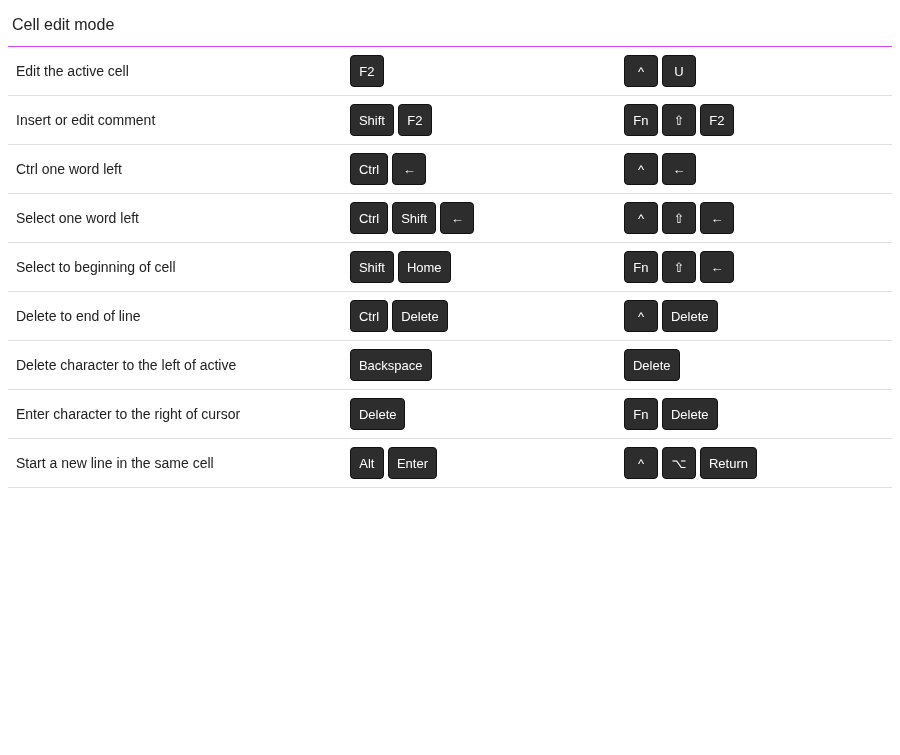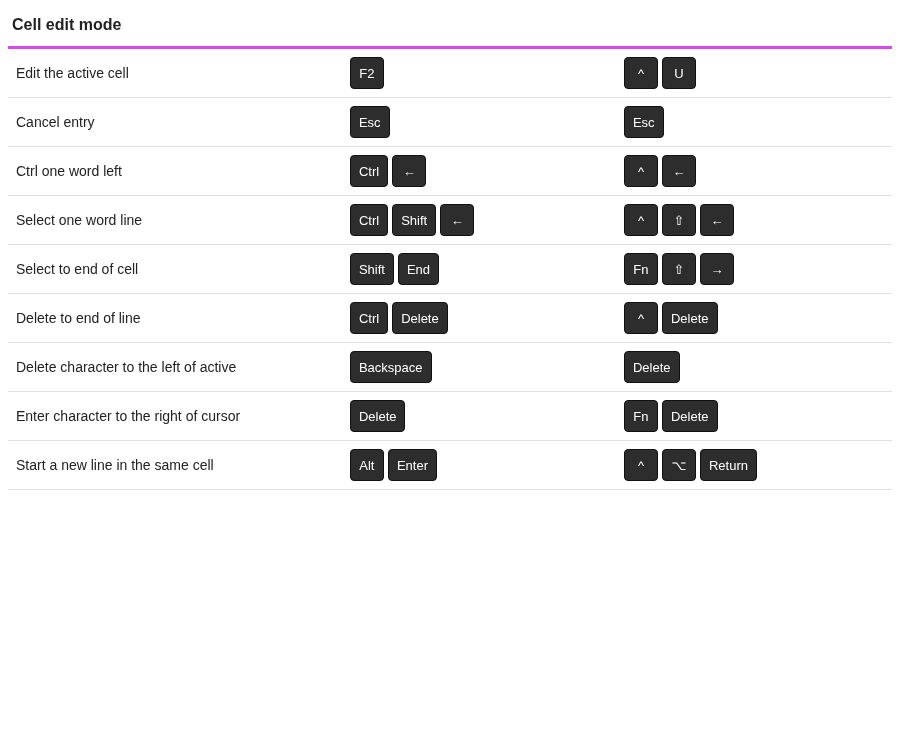--- a/index.html
+++ b/index.html
@@ -9,33 +9,33 @@
       background: #fff;
       color: #222;
       width: 900px;
       min-height: 755px;
     }
     .page-container {
       padding: 16px 8px 16px 8px;
     }
     .section-title {
       font-size: 16px;
-      font-weight: 700;
+      font-weight: 400;
       margin-bottom: 12px;
       padding-left: 4px;
     }
     table {
       width: 100%;
       border-collapse: collapse;
     }
     tr {
       border-bottom: 1px solid #e0e0e0;
     }
     tr:first-child {
-      border-top: 3px solid #d946ef;
+      border-top: 1px solid #d946ef;
     }
     td {
       padding: 8px 6px;
       vertical-align: middle;
     }
     td:first-child {
       width: 38%;
       padding-left: 8px;
     }
     td:nth-child(2) {
@@ -84,77 +84,80 @@
             </div>
           </td>
           <td>
             <div class="keys-group">
               <span class="key">^</span>
               <span class="key">U</span>
             </div>
           </td>
         </tr>
         <tr>
-          <td class="action-label">Cancel entry</td>
-          <td>
-            <div class="keys-group">
-              <span class="key">Esc</span>
-            </div>
-          </td>
-          <td>
-            <div class="keys-group">
-              <span class="key">Esc</span>
+          <td class="action-label">Insert or edit comment</td>
+          <td>
+            <div class="keys-group">
+              <span class="key">Shift</span>
+              <span class="key">F2</span>
+            </div>
+          </td>
+          <td>
+            <div class="keys-group">
+              <span class="key">Fn</span>
+              <span class="key">⇧</span>
+              <span class="key">F2</span>
             </div>
           </td>
         </tr>
         <tr>
           <td class="action-label">Ctrl one word left</td>
           <td>
             <div class="keys-group">
               <span class="key">Ctrl</span>
               <span class="key">←</span>
             </div>
           </td>
           <td>
             <div class="keys-group">
               <span class="key">^</span>
               <span class="key">←</span>
             </div>
           </td>
         </tr>
         <tr>
-          <td class="action-label">Select one word line</td>
+          <td class="action-label">Select one word left</td>
           <td>
             <div class="keys-group">
               <span class="key">Ctrl</span>
               <span class="key">Shift</span>
               <span class="key">←</span>
             </div>
           </td>
           <td>
             <div class="keys-group">
               <span class="key">^</span>
               <span class="key">⇧</span>
               <span class="key">←</span>
             </div>
           </td>
         </tr>
         <tr>
-          <td class="action-label">Select to end of cell</td>
+          <td class="action-label">Select to beginning of cell</td>
           <td>
             <div class="keys-group">
               <span class="key">Shift</span>
-              <span class="key">End</span>
+              <span class="key">Home</span>
             </div>
           </td>
           <td>
             <div class="keys-group">
               <span class="key">Fn</span>
               <span class="key">⇧</span>
-              <span class="key">→</span>
+              <span class="key">←</span>
             </div>
           </td>
         </tr>
         <tr>
           <td class="action-label">Delete to end of line</td>
           <td>
             <div class="keys-group">
               <span class="key">Ctrl</span>
               <span class="key">Delete</span>
             </div>

